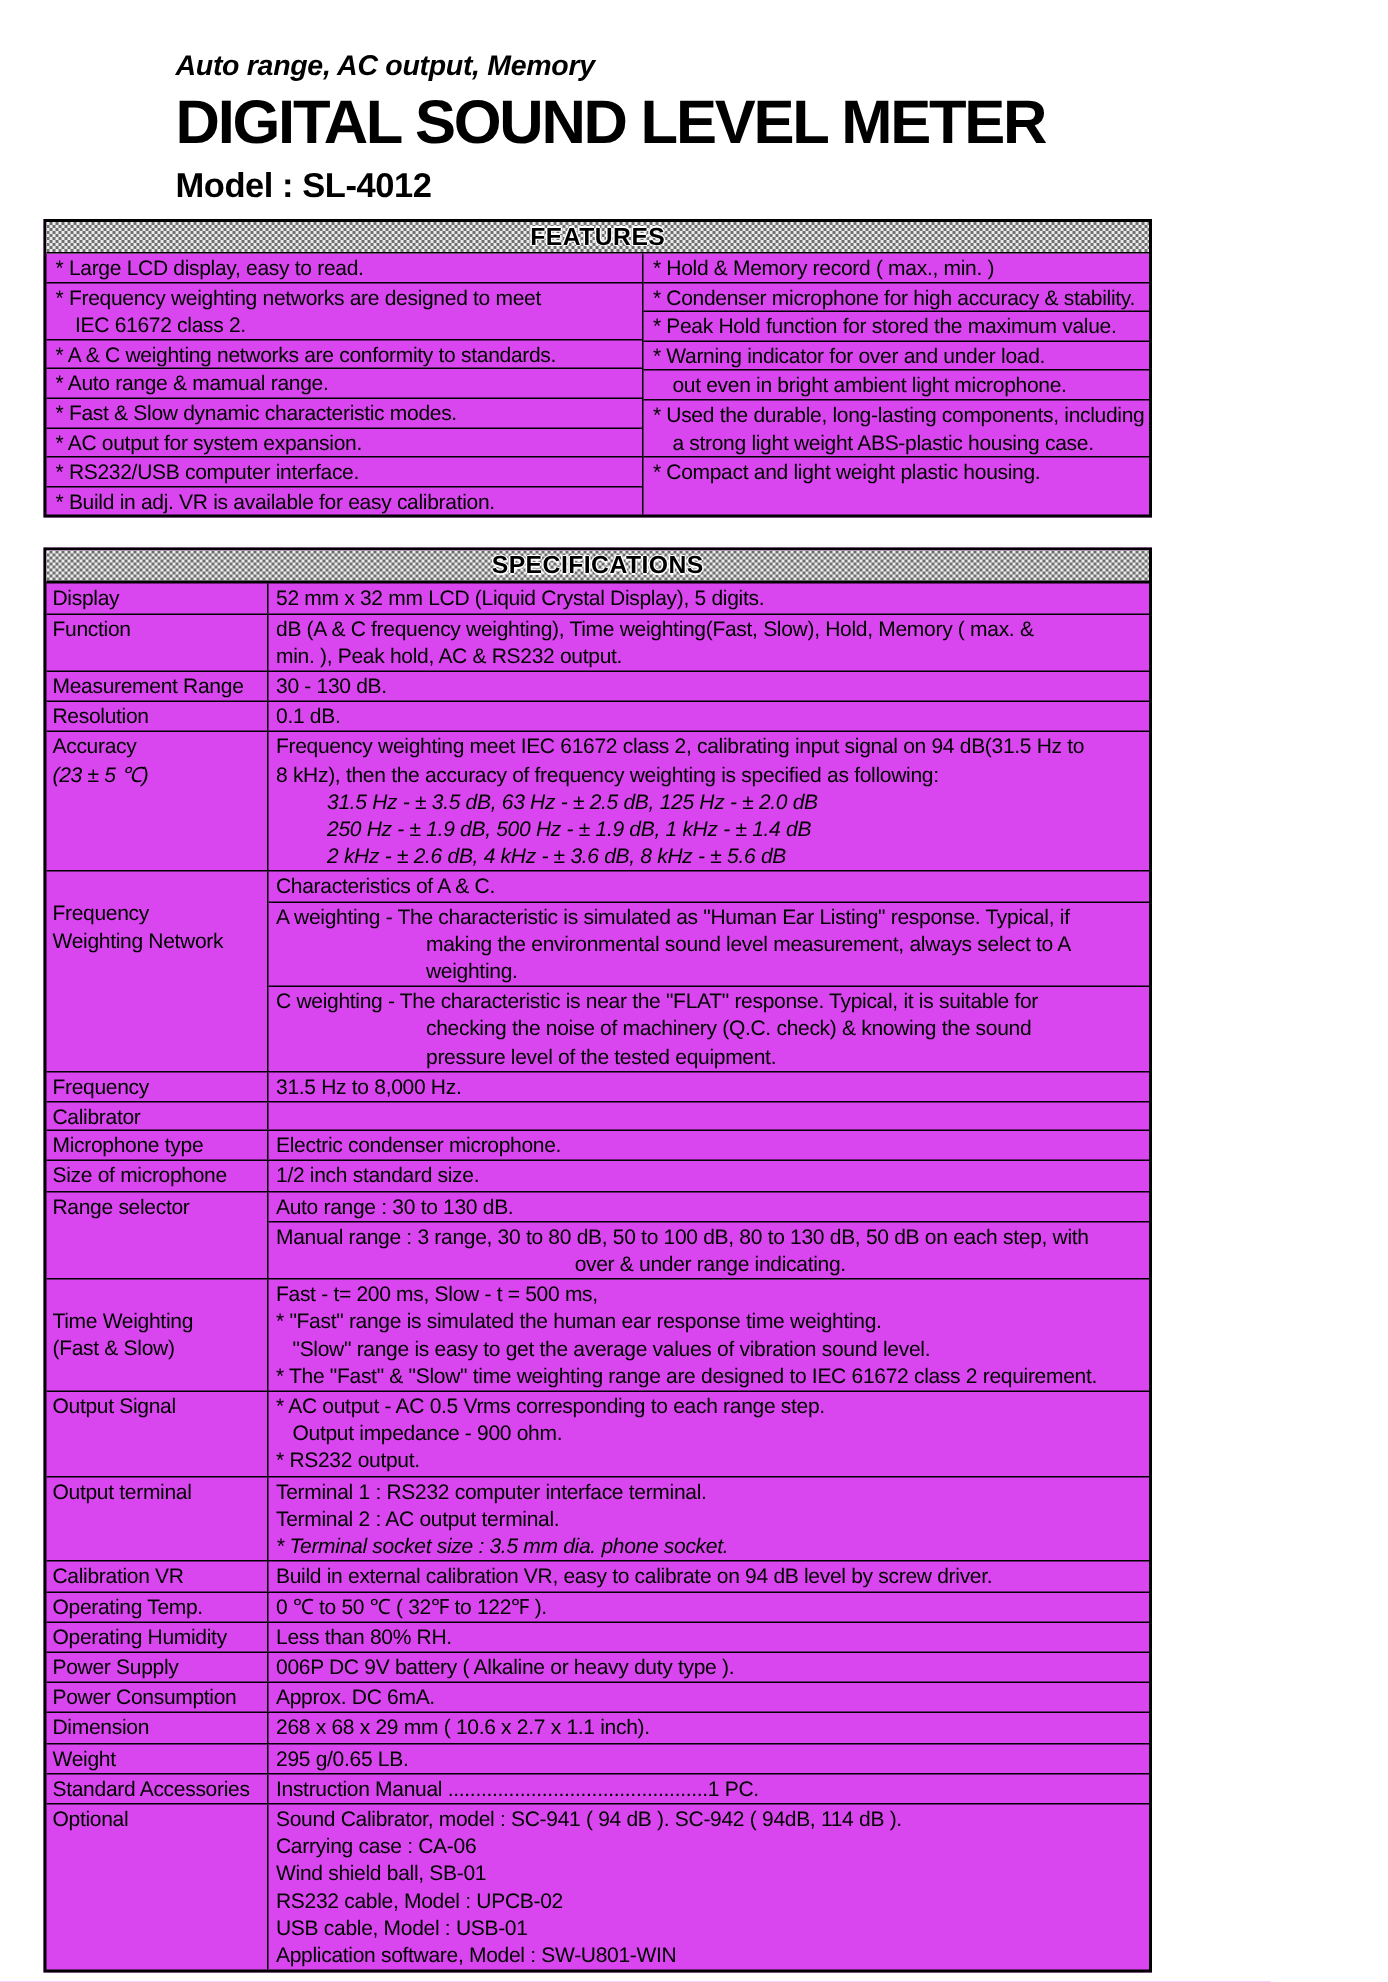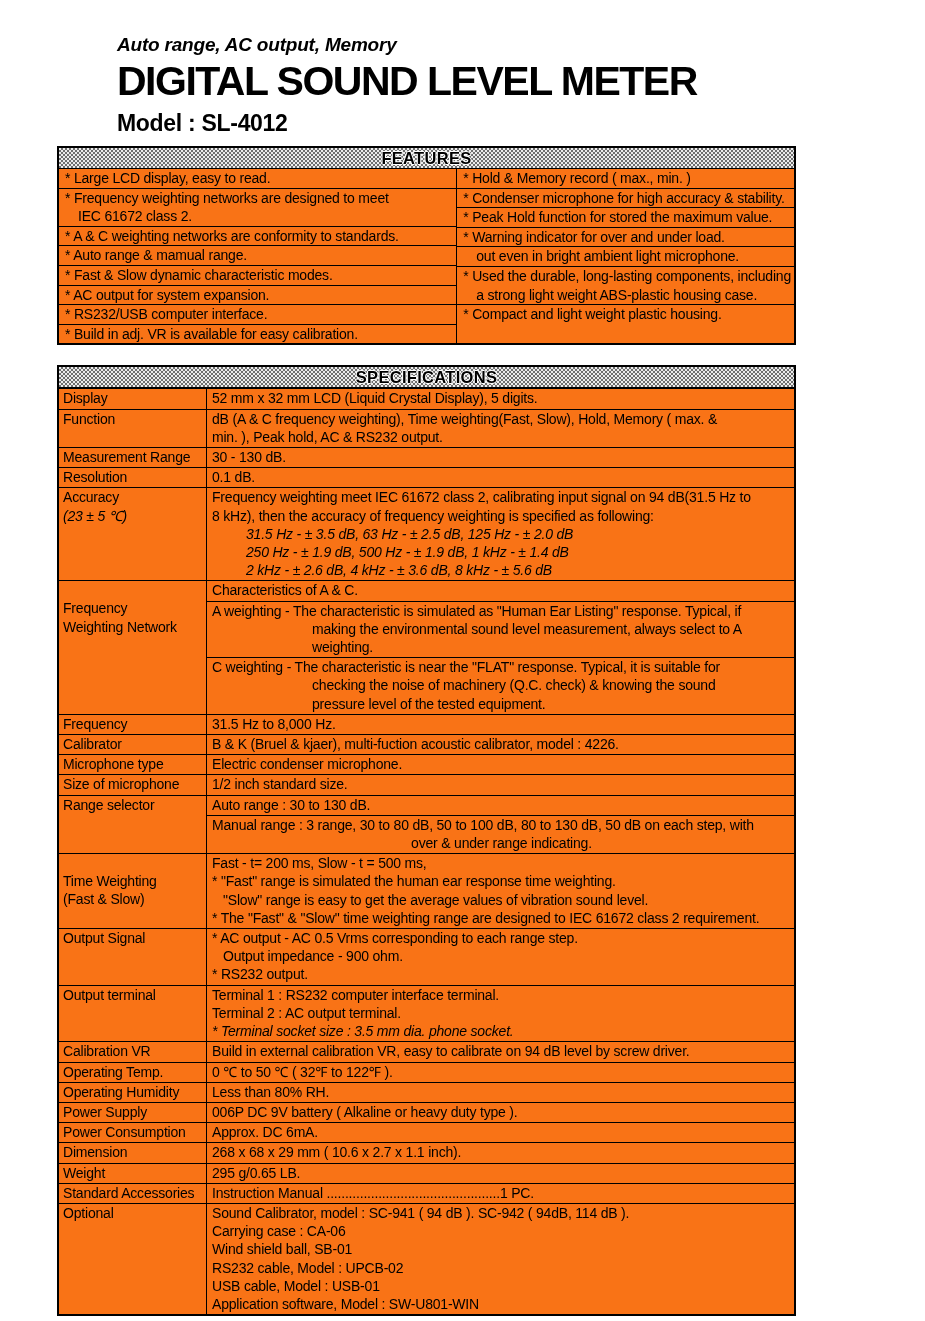--- a/index.html
+++ b/index.html
@@ -12,21 +12,21 @@
   }
   .page { position:absolute; inset:0; }
 
   
   .doc-header { padding:34px 0 0 117px; }
   .tagline { font-size:19px; font-weight:bold; font-style:italic; letter-spacing:-0.2px; }
   .main-title { font-size:41px; font-weight:bold; letter-spacing:-1.5px; line-height:1.05; margin-top:4px; }
   .model-line { font-size:23px; font-weight:bold; letter-spacing:-0.3px; margin-top:7px; }
 
   
-  .tbl { margin-left:57px; width:739px; border:2px solid #000; background:#f97316; }
+  .tbl { margin-left:29px; width:739px; border:2px solid #000; background:#d946ef; }
   .bar {
     height:21px;
     border-bottom:1px solid #000;
     background-color:#ddd;
     background-image:repeating-conic-gradient(#6f6f6f 0% 25%, #ececec 0% 50%);
     background-size:4px 4px;
     display:flex; align-items:center; justify-content:center;
     font-size:16.5px; font-weight:bold; letter-spacing:0.3px;
     text-shadow:1px 0 0 #fff, -1px 0 0 #fff, 0 1px 0 #fff, 0 -1px 0 #fff;
   }
@@ -210,23 +210,20 @@
         </div>
       <div class="svalue">
           <div class="sline">31.5 Hz to 8,000 Hz.</div>
         </div>
     </div>
 
     <div class="srow">
       <div class="slabel">
           <div class="lline">Calibrator</div>
         </div>
-      <div class="svalue">
-          <div class="sline">B &amp; K (Bruel &amp; kjaer), multi-fuction acoustic calibrator, model : 4226.</div>
-        </div>
     </div>
 
     <div class="srow">
       <div class="slabel">
           <div class="lline">Microphone type</div>
         </div>
       <div class="svalue">
           <div class="sline">Electric condenser microphone.</div>
         </div>
     </div>

